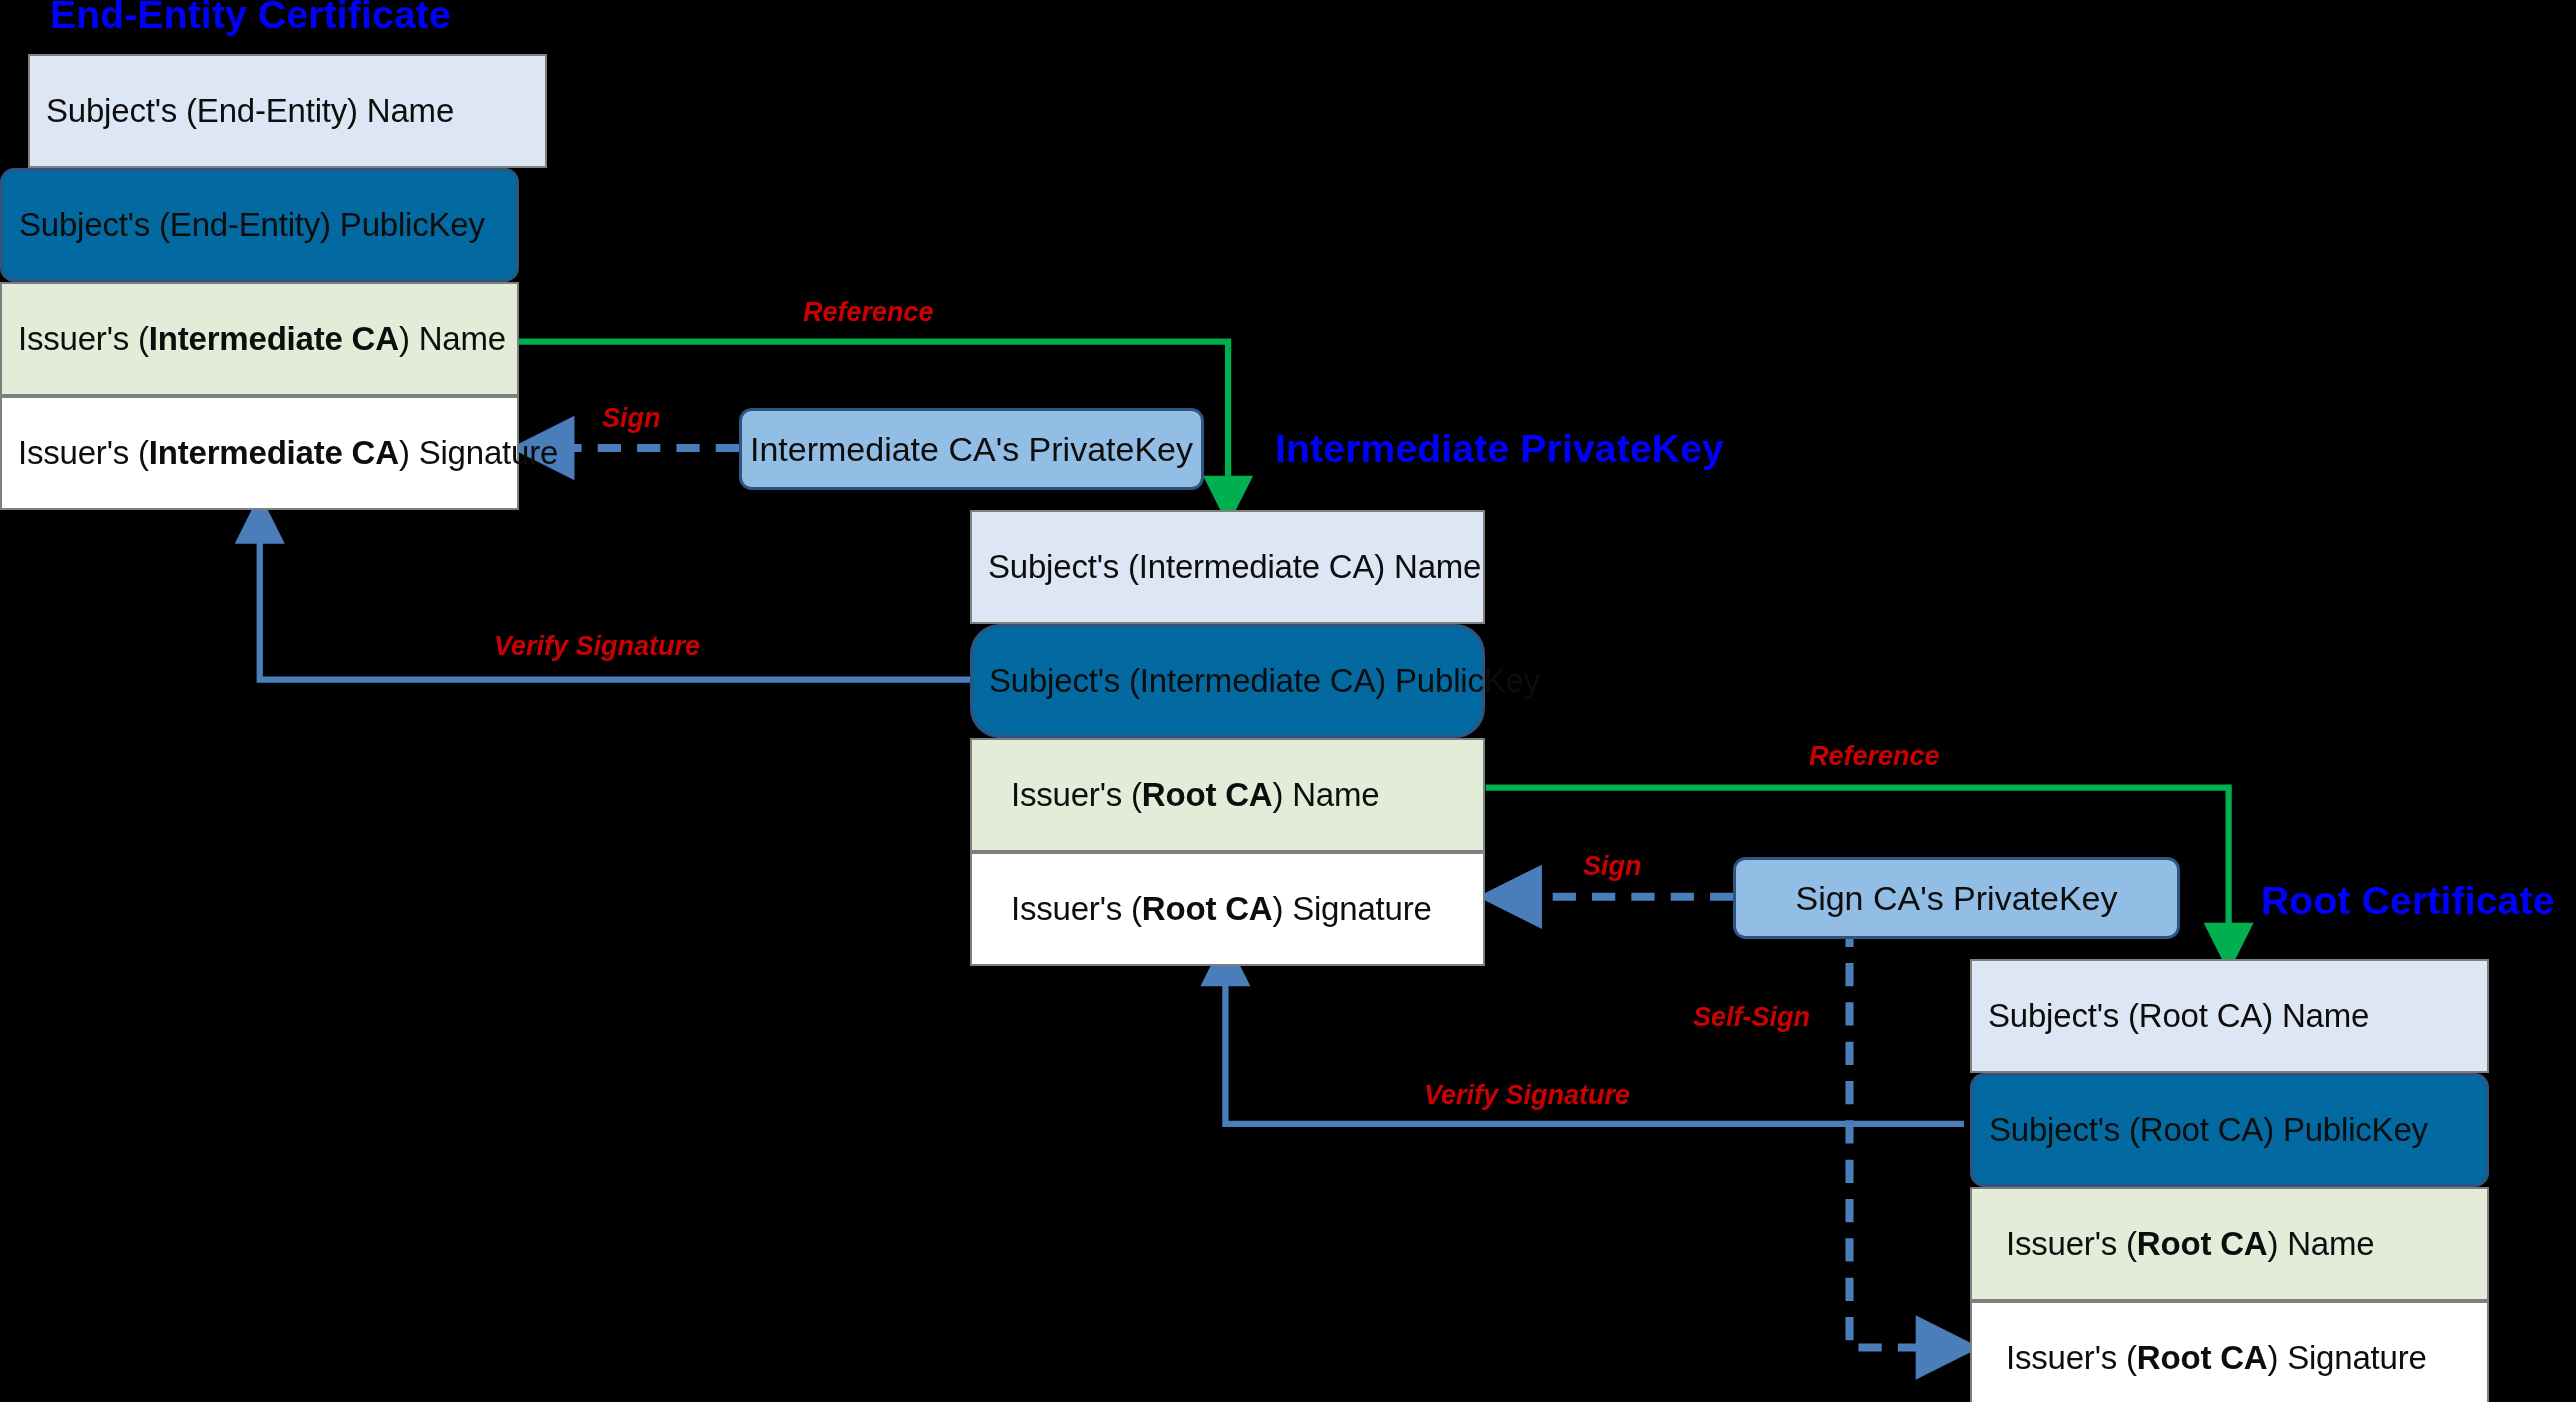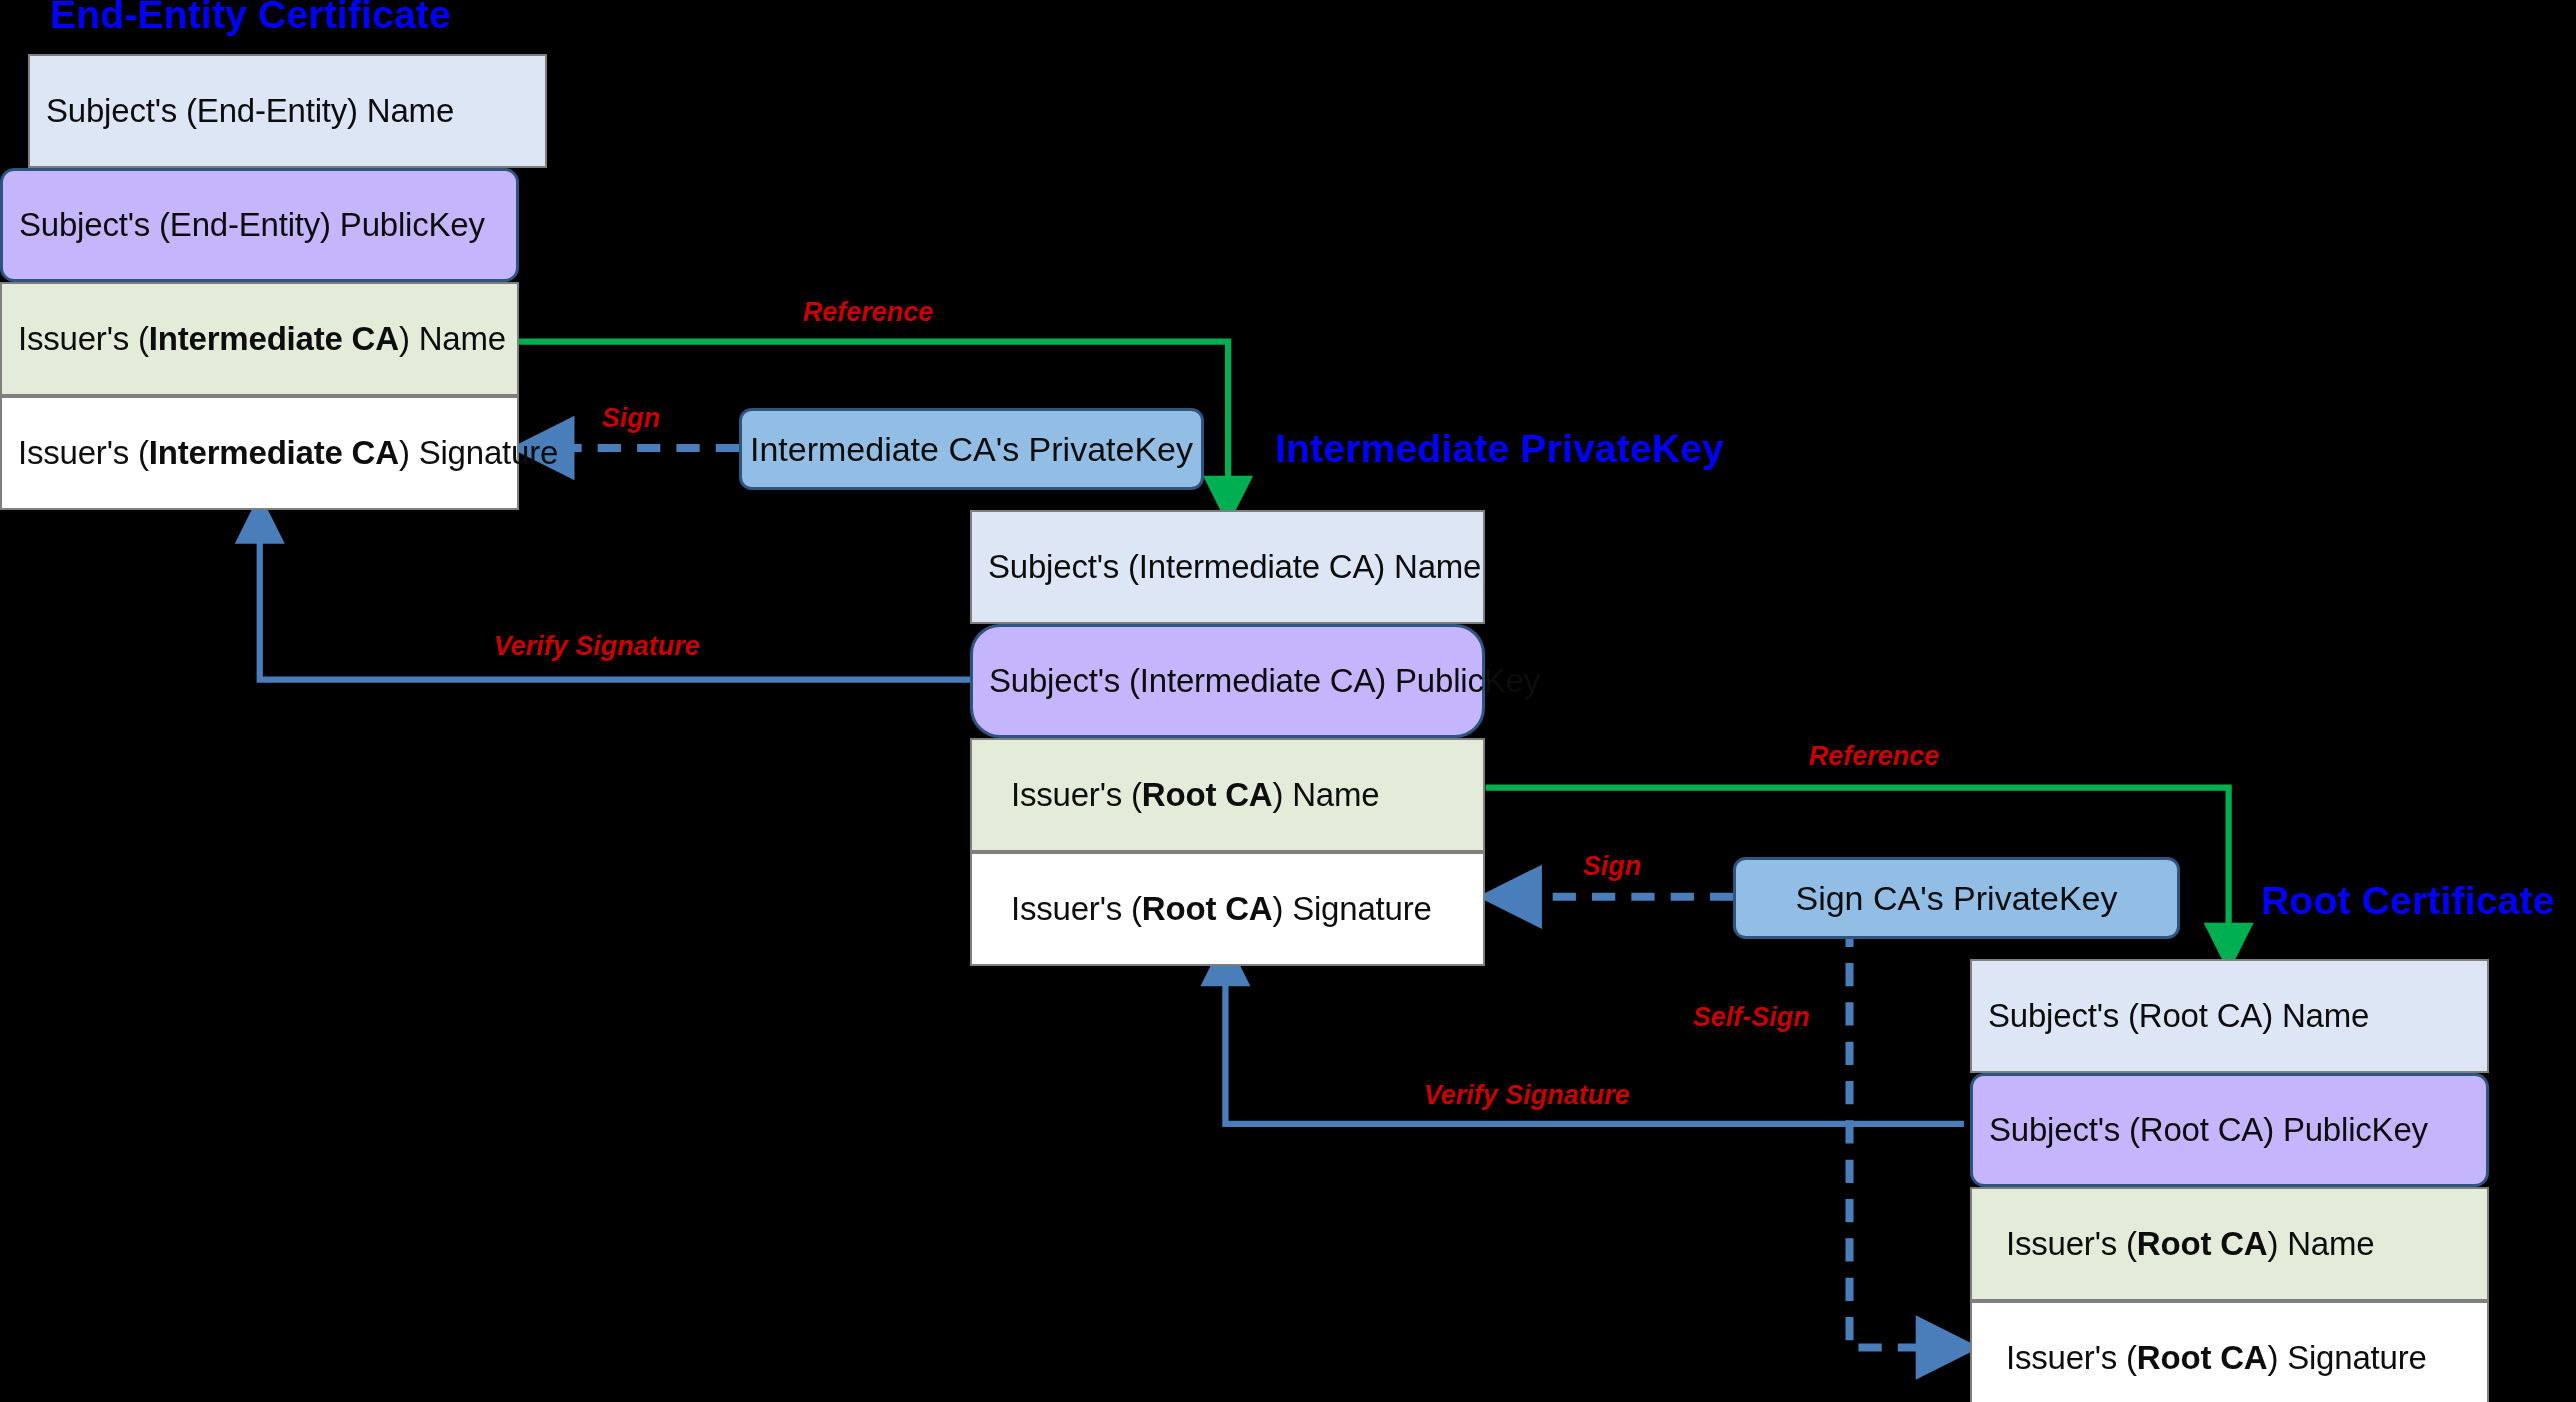--- a/index.html
+++ b/index.html
@@ -29,21 +29,21 @@
     font-size: 33px;
     color: #0d0d0d;
     white-space: nowrap;
     letter-spacing: -0.2px;
   }
   .row-name {
     background: #dde6f4;
     border: 2.7px solid #7f7f7f;
   }
   .row-pubkey {
-    background: #c4b5fd;
+    background: #0369a1;
     border: 3.6px solid #2e5480;
     border-radius: 14.3px;
     z-index: 4;
   }
   .row-issuer-name {
     background: #e3ecd8;
     border: 2.7px solid #7f7f7f;
   }
   .row-issuer-sig {
     background: #ffffff;

